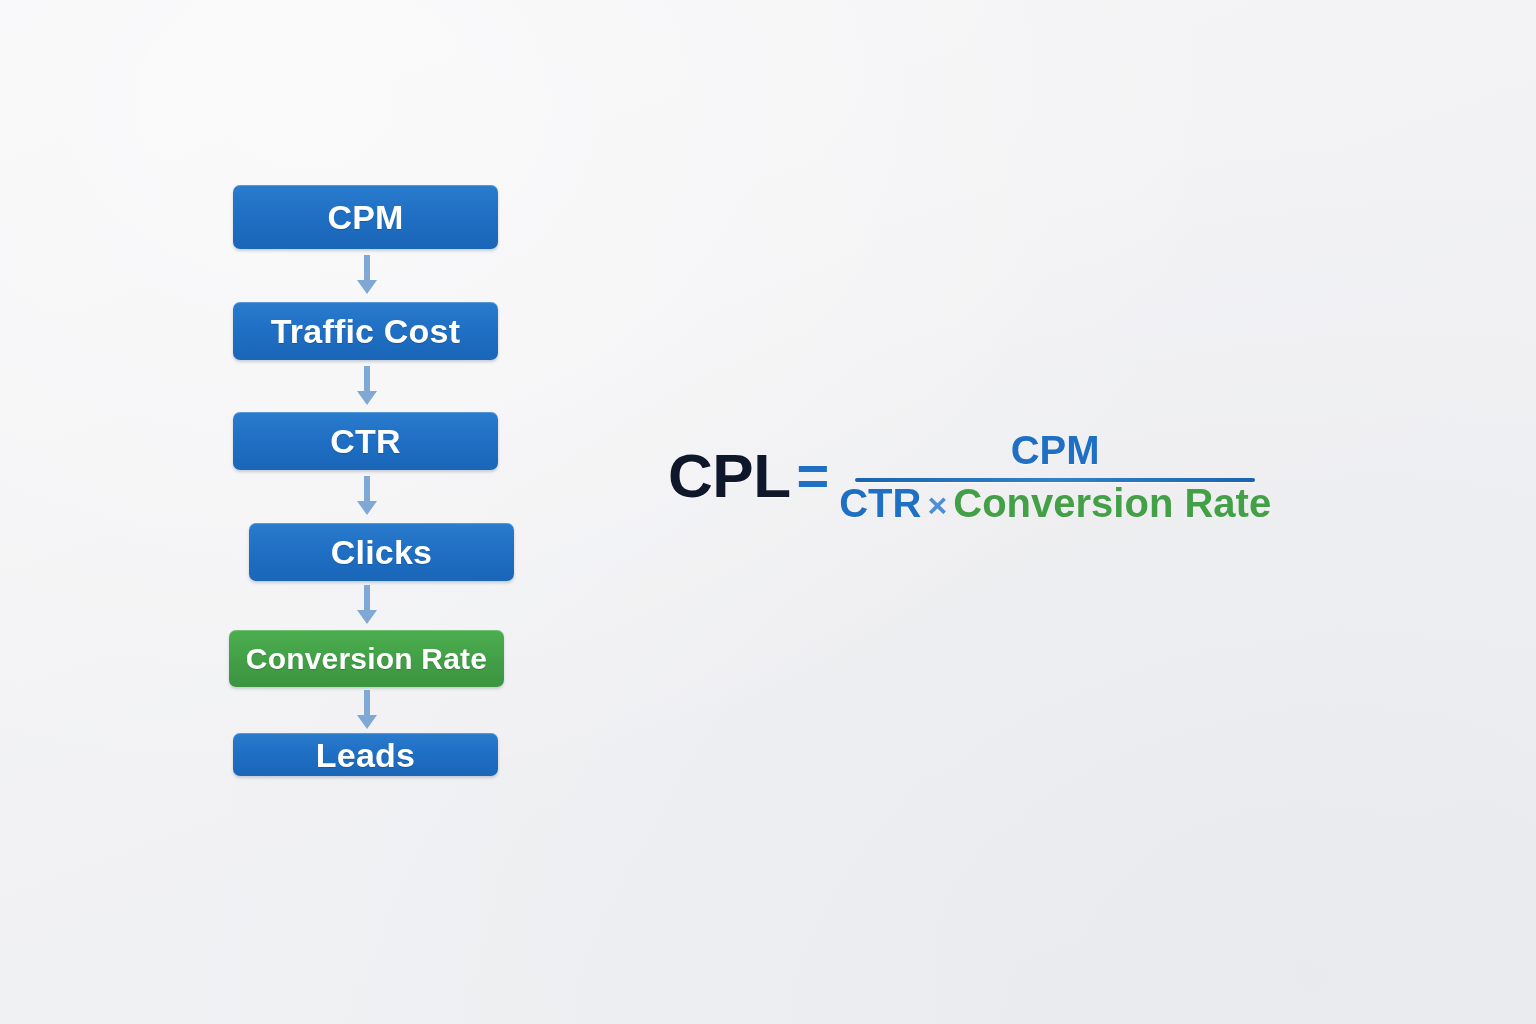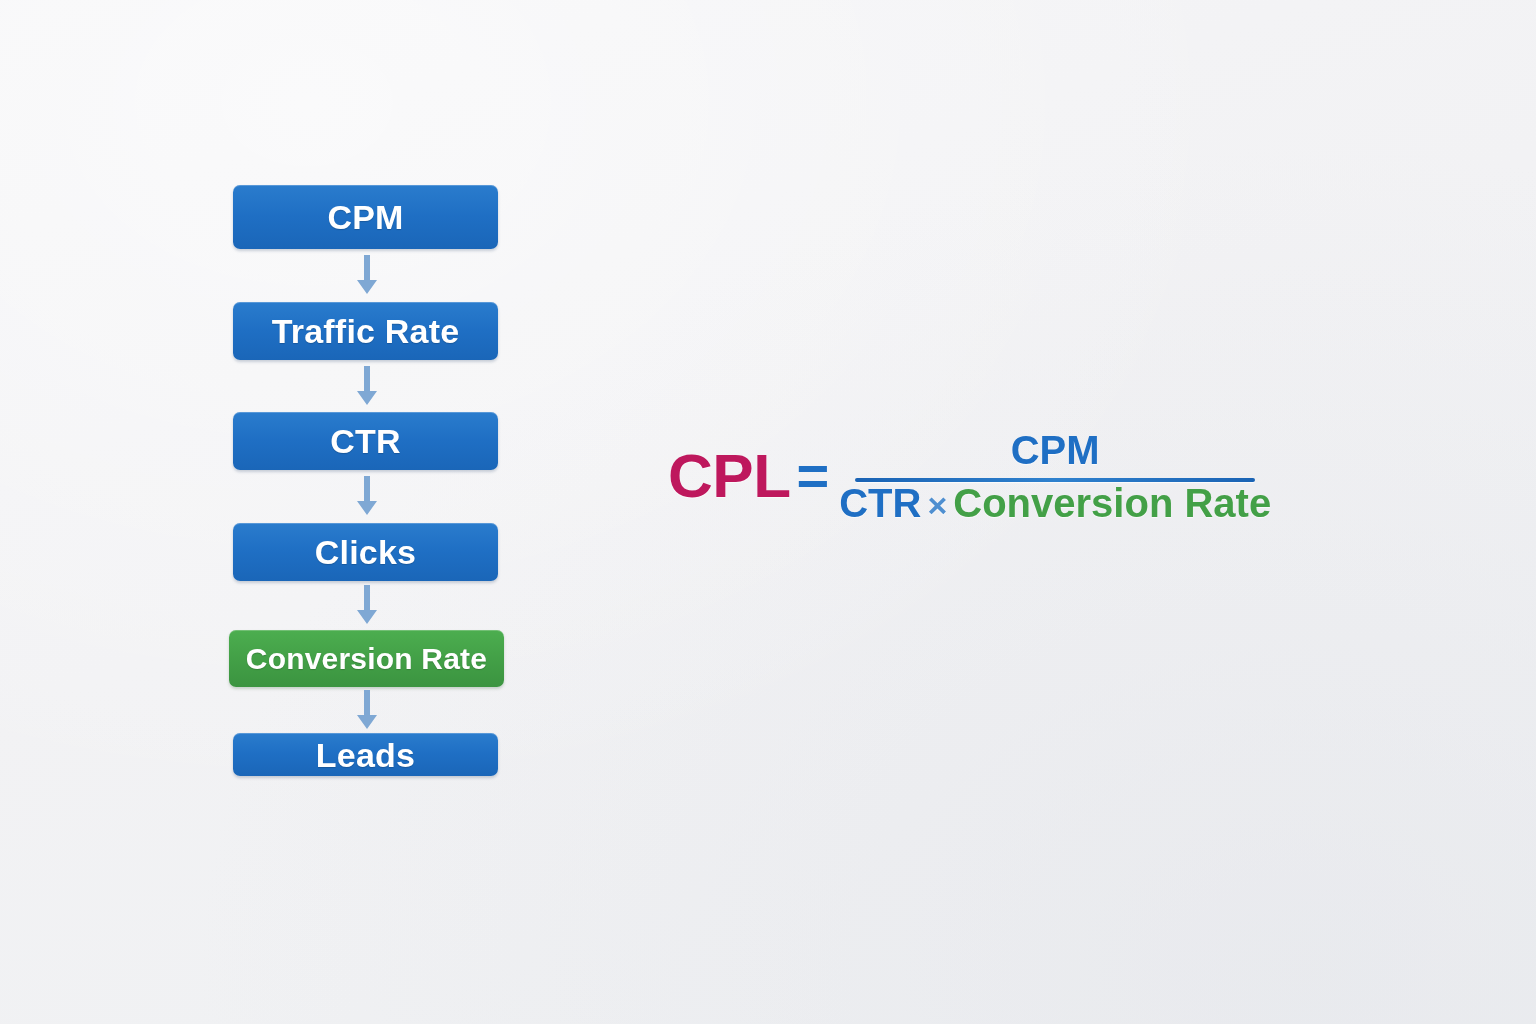--- a/index.html
+++ b/index.html
@@ -59,21 +59,21 @@
     line-height: 1;
     text-shadow: 0 1px 1px rgba(0,0,0,0.18);
     white-space: nowrap;
   }
   .flow-node.small .flow-label { font-size: 30px; }
 
   
   .n0 { top: 0px;   height: 64px; }
   .n1 { top: 117px; height: 58px; }
   .n2 { top: 227px; height: 58px; }
-  .n3 { top: 338px; height: 58px; }
+  .n3 { top: 338px; height: 58px; margin-left: 16px; }
   .n4 { top: 445px; height: 57px; }
   .n5 { top: 548px; height: 43px; }
 
   .flow-arrow {
     position: absolute;
     left: 50%;
     transform: translateX(-50%);
     width: 30px;
     height: 42px;
   }
@@ -88,21 +88,21 @@
     position: absolute;
     left: 668px;
     top: 408px;
     height: 136px;
     display: flex;
     align-items: center;
   }
   #cpl-term {
     font-size: 62px;
     font-weight: bold;
-    color: #be185d;
+    color: #0f172a;
     letter-spacing: -0.5px;
     line-height: 1;
     text-shadow: 0 1px 1px rgba(255,255,255,0.7);
   }
   #equals-sign {
     font-size: 56px;
     font-weight: bold;
     color: #1f6fc4;
     line-height: 1;
     margin-left: 6px;
@@ -151,21 +151,21 @@
     <span class="flow-label">CPM</span>
   </div>
 
   <div class="flow-arrow a0">
     <svg viewBox="0 0 30 42" width="30" height="42" aria-hidden="true">
       <path d="M12 0 h6 v25 h7 l-10 14 l-10 -14 h7 z" fill="#7fa8d4"></path>
     </svg>
   </div>
 
   <div class="flow-node n1">
-    <span class="flow-label">Traffic Rate</span>
+    <span class="flow-label">Traffic Cost</span>
   </div>
 
   <div class="flow-arrow a1">
     <svg viewBox="0 0 30 42" width="30" height="42" aria-hidden="true">
       <path d="M12 0 h6 v25 h7 l-10 14 l-10 -14 h7 z" fill="#7fa8d4"></path>
     </svg>
   </div>
 
   <div class="flow-node n2">
     <span class="flow-label">CTR</span>

